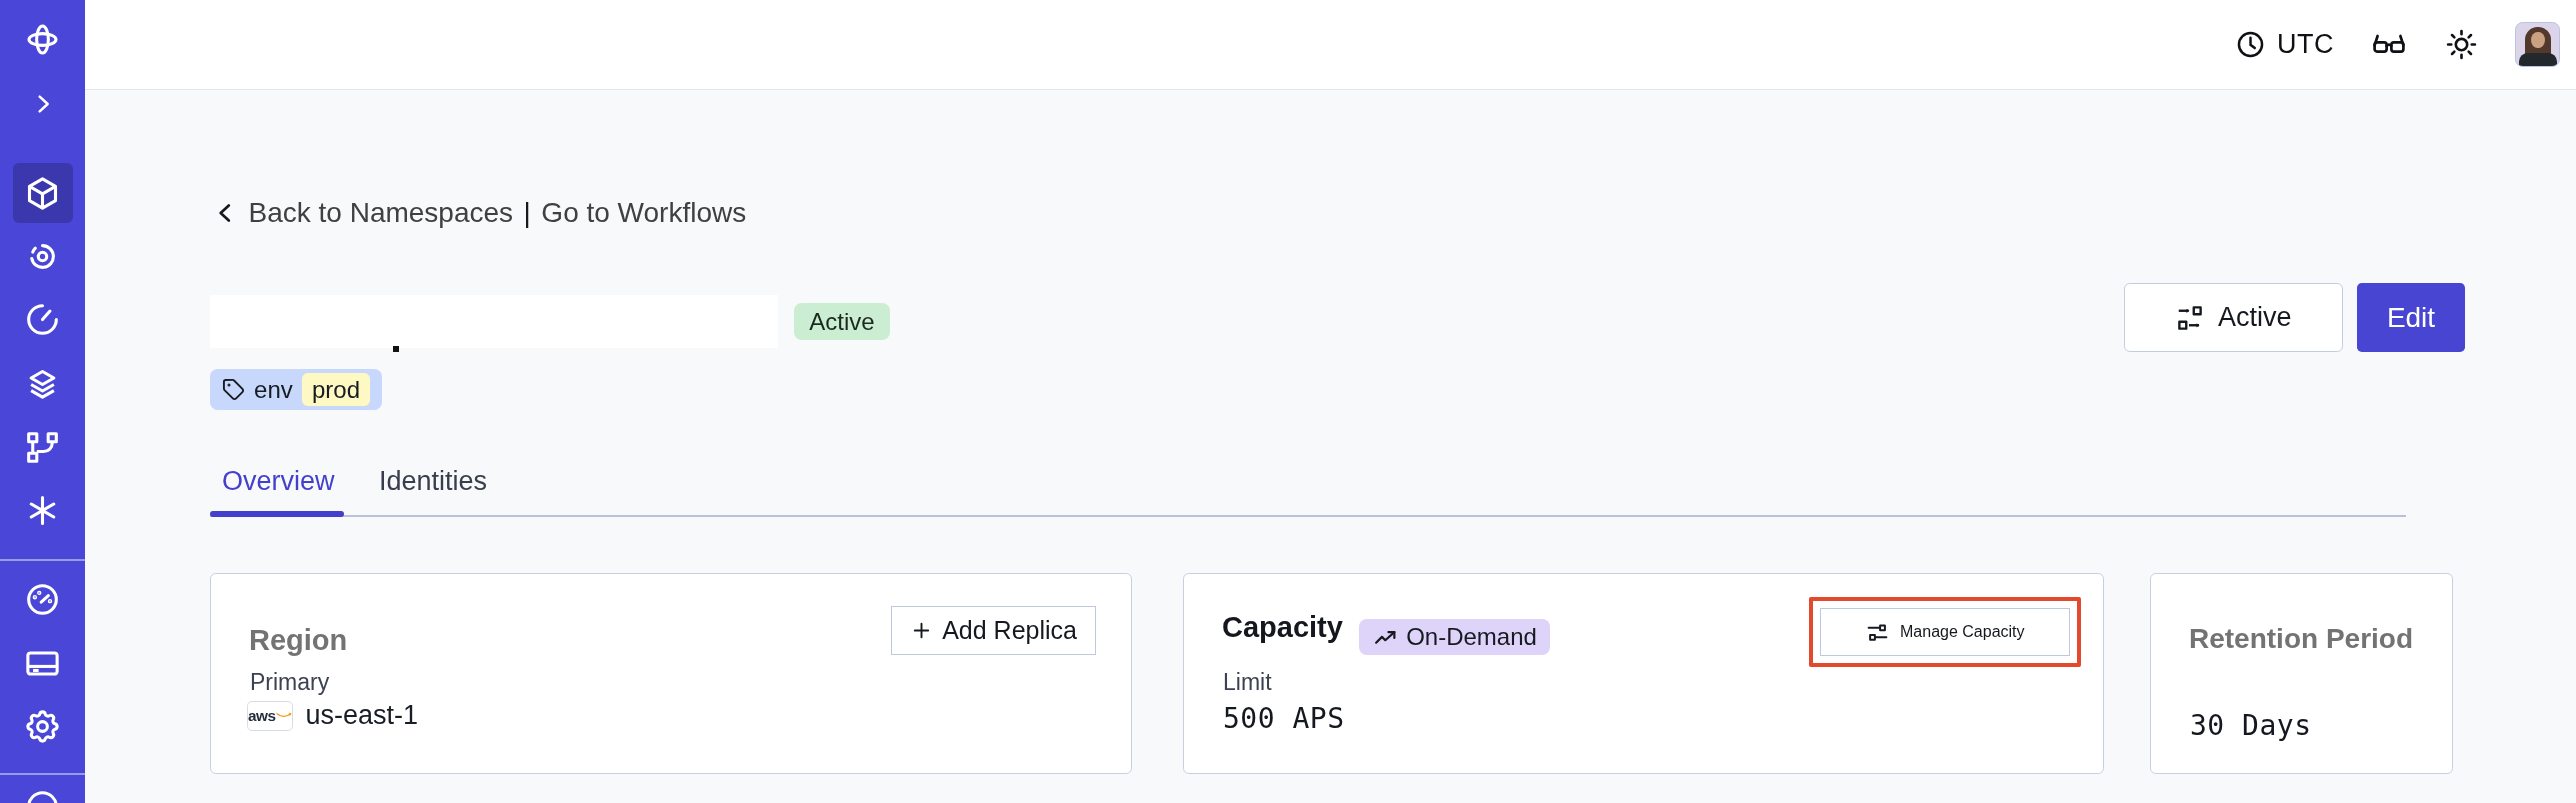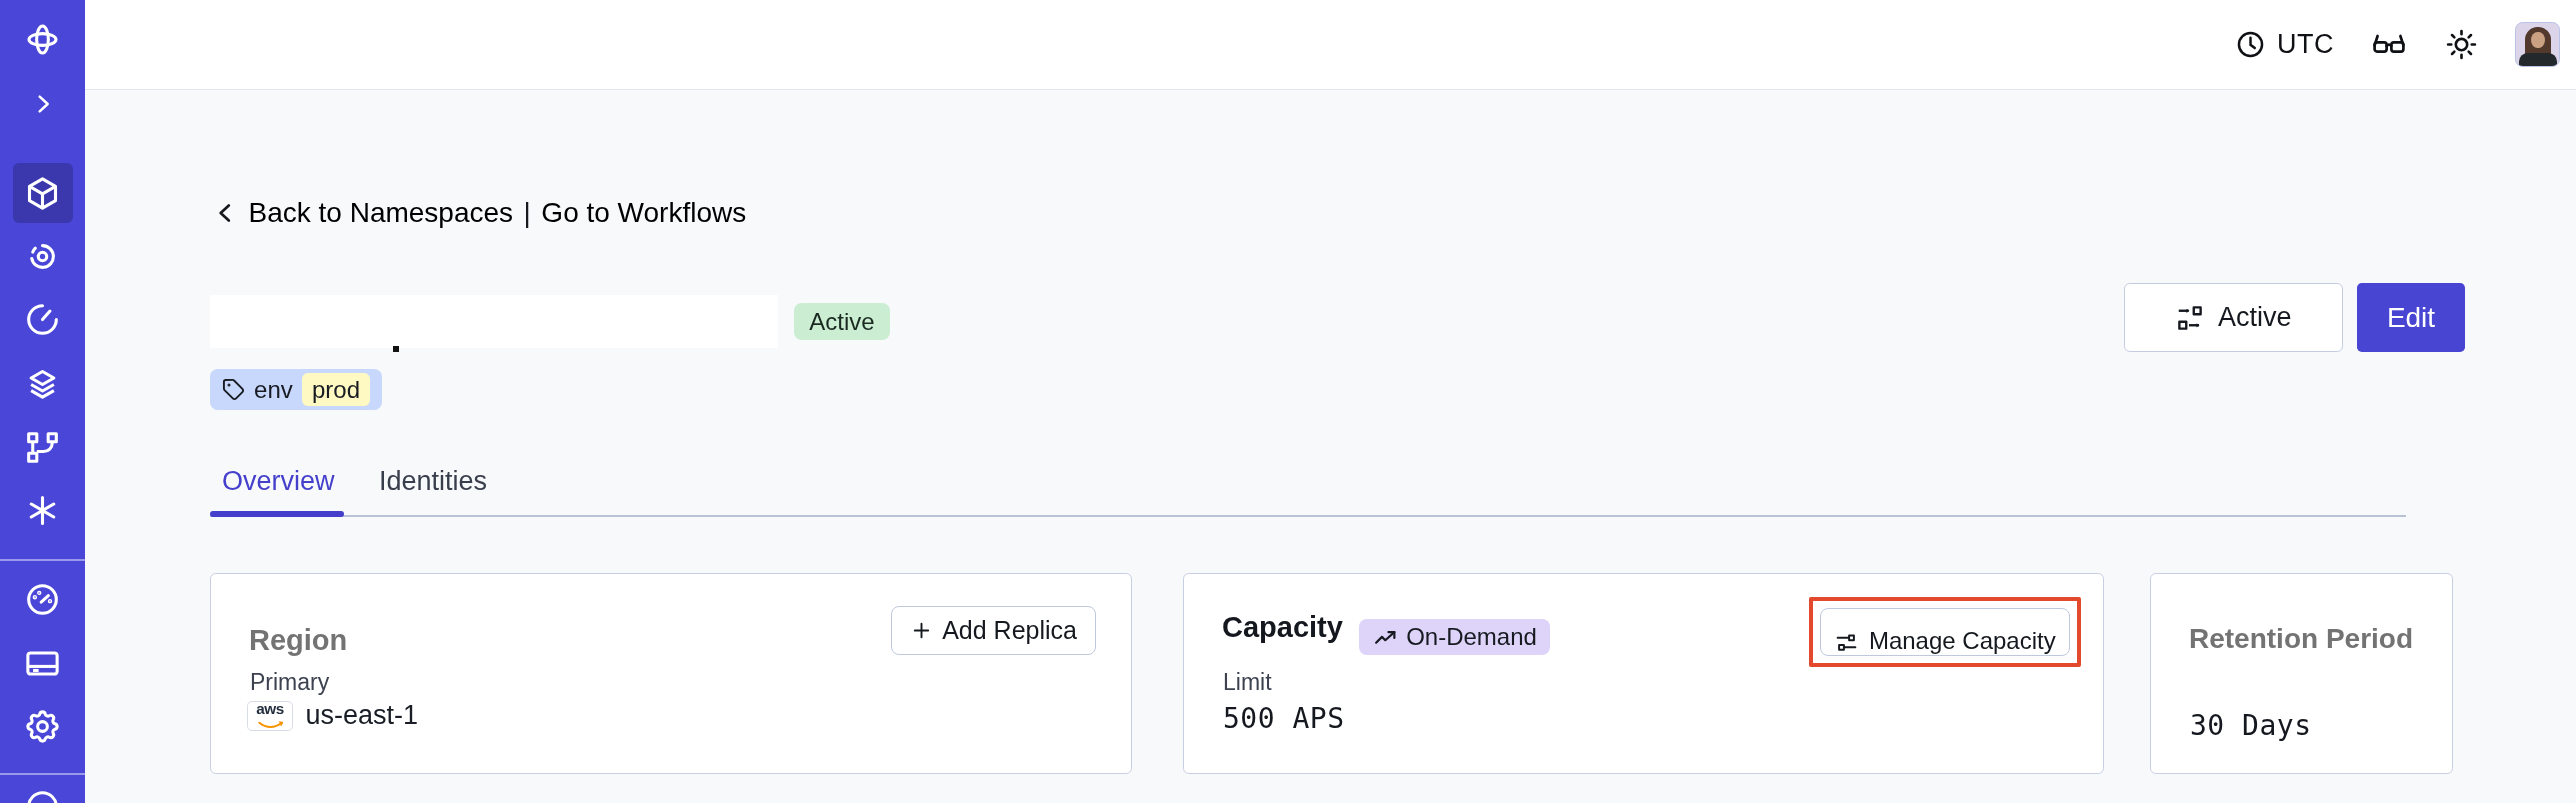--- a/index.html
+++ b/index.html
@@ -23,21 +23,21 @@
   }
   .tz-group{display:flex;align-items:center;gap:10.5px;cursor:pointer;}
   .tz-label{font-size:27px;color:#0f1115;letter-spacing:0.5px;}
   .icon-btn{display:flex;align-items:center;justify-content:center;cursor:pointer;}
   .avatar{position:relative;width:45px;height:45px;border-radius:7.7px;border:1.9px solid #b9c3e6;background:#dcd4e9;overflow:hidden;}
   .avatar .hair{position:absolute;left:8.6px;top:3.8px;width:26px;height:40px;background:#53392c;border-radius:12.5px 12.5px 8.6px 8.6px;}
   .avatar .face{position:absolute;left:15.3px;top:8.6px;width:13.4px;height:16.3px;background:#caa183;border-radius:50%;}
   .avatar .body{position:absolute;left:2.9px;top:30px;width:38px;height:15.3px;background:#23282d;border-radius:8.6px 8.6px 0 0;}
   
   .crumb{position:absolute;left:212px;top:195px;height:36px;display:flex;align-items:center;gap:10.5px;}
-  .crumb a{font-size:28px;font-weight:500;color:#000000;text-decoration:none;cursor:pointer;text-align:right;}
+  .crumb a{font-size:28px;font-weight:500;color:#404040;text-decoration:none;cursor:pointer;text-align:right;}
   .crumb .sep{font-size:28px;font-weight:400;color:#17191f;}
   
   .redacted-title{position:absolute;left:210px;top:295px;width:568px;height:53px;background:#ffffff;}
   .redact-dot{position:absolute;left:393px;top:346px;width:5.8px;height:5.8px;background:#121212;}
   .badge-active{
     position:absolute;left:794px;top:303px;height:37px;padding:0 15.3px;border-radius:7.7px;
     background:#cbeed3;color:#1b2a20;font-size:24px;line-height:37px;font-weight:500;
   }
   .btn-connect{
     position:absolute;left:2124px;top:283px;width:219px;height:69px;background:#fff;
@@ -68,36 +68,36 @@
   .card-retention{left:2150px;width:303px;}
   .card-title{position:absolute;left:38px;top:26px;font-size:29px;font-weight:700;color:#737373;white-space:nowrap;}
   .card-title-row{position:absolute;left:38px;top:26px;display:flex;align-items:center;gap:16.3px;}
   .card-title-row .t{font-size:29px;font-weight:600;color:#14171e;white-space:nowrap;}
   .card-label{position:absolute;left:39px;top:95px;font-size:23px;color:#3c4250;}
   .card-value-row{position:absolute;left:36px;top:126px;display:flex;align-items:center;gap:12.5px;}
   .value-sans{font-size:27px;color:#191d25;}
   .value-mono{position:absolute;left:39px;font-family:"DejaVu Sans Mono",monospace;font-size:28px;color:#15181f;letter-spacing:0.5px;white-space:nowrap;}
   .card-btn{
     display:flex;align-items:center;justify-content:center;gap:9.6px;height:49px;background:#fff;
-    border:1.9px solid #bfc9de;border-radius:8px;font-size:25px;font-weight:500;color:#15181e;
+    border:1.9px solid #bfc9de;border-radius:0;font-size:25px;font-weight:500;color:#15181e;
     font-family:"Liberation Sans",sans-serif;cursor:pointer;white-space:nowrap;
   }
   .btn-add-replica{position:absolute;right:35px;top:32px;padding:0 18px;}
   .badge-ondemand{
     height:36px;margin-top:19px;padding:0 13.4px;border-radius:7.7px;background:#ded4f9;color:#171a21;
     display:flex;align-items:center;gap:8.6px;font-size:24px;font-weight:400;white-space:nowrap;
   }
   .highlight-box{
     position:absolute;right:22px;top:23px;width:272px;height:70px;
     border:4.8px solid #e3492c;padding:6.7px;border-radius:1.9px;
   }
-  .btn-manage{width:100%;height:100%;padding:0 9.6px;font-size:24px;align-items:flex-end;}
+  .btn-manage{width:100%;height:100%;padding:0 9.6px;font-size:16px;}
   .aws-badge{
     width:46px;height:30px;background:#fff;border:1.9px solid #d8dce6;border-radius:4.8px;
-    display:flex;flex-direction:column;align-items:center;justify-content:space-between;gap:1px;
+    display:flex;flex-direction:row;align-items:center;justify-content:flex-start;gap:1px;
   }
   .aws-word{font-size:15.3px;font-weight:700;color:#232f3e;line-height:13.4px;letter-spacing:-0.5px;}
 </style>
 </head>
 <body>
 
 <div class="screen">
 
   <aside class="sidebar">
     <div class="side-icon" style="top:18px">

